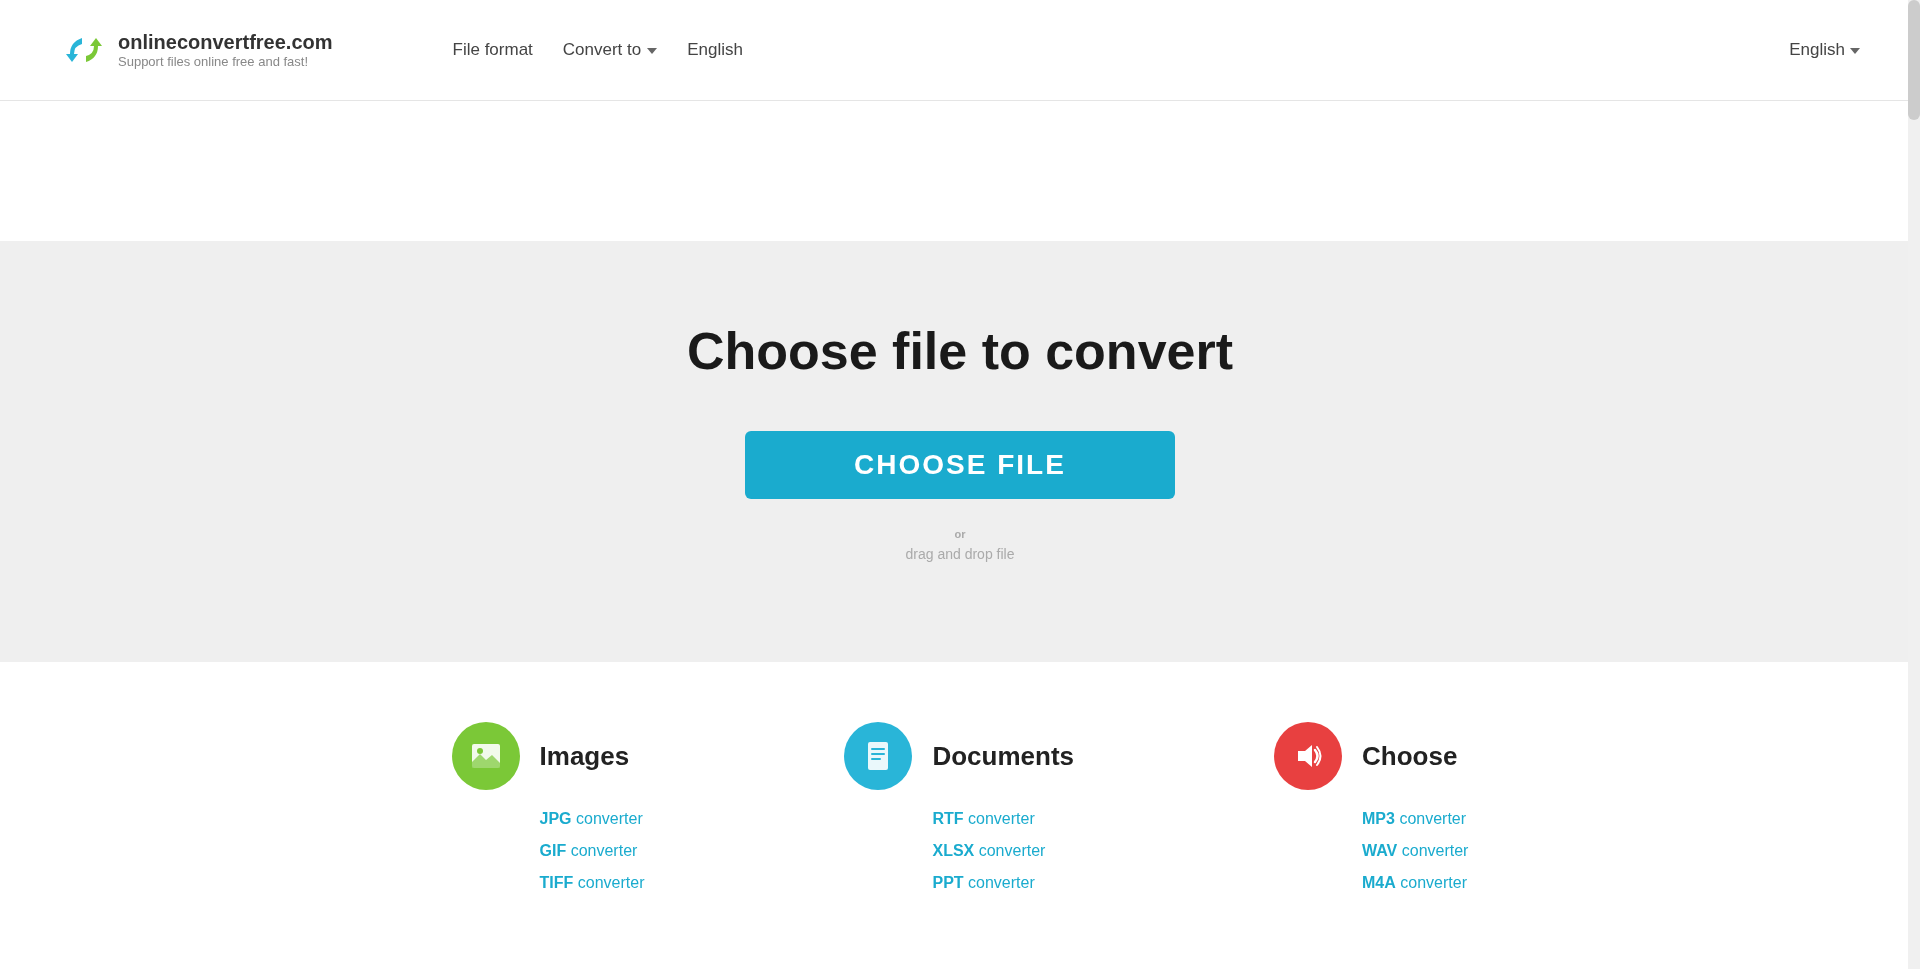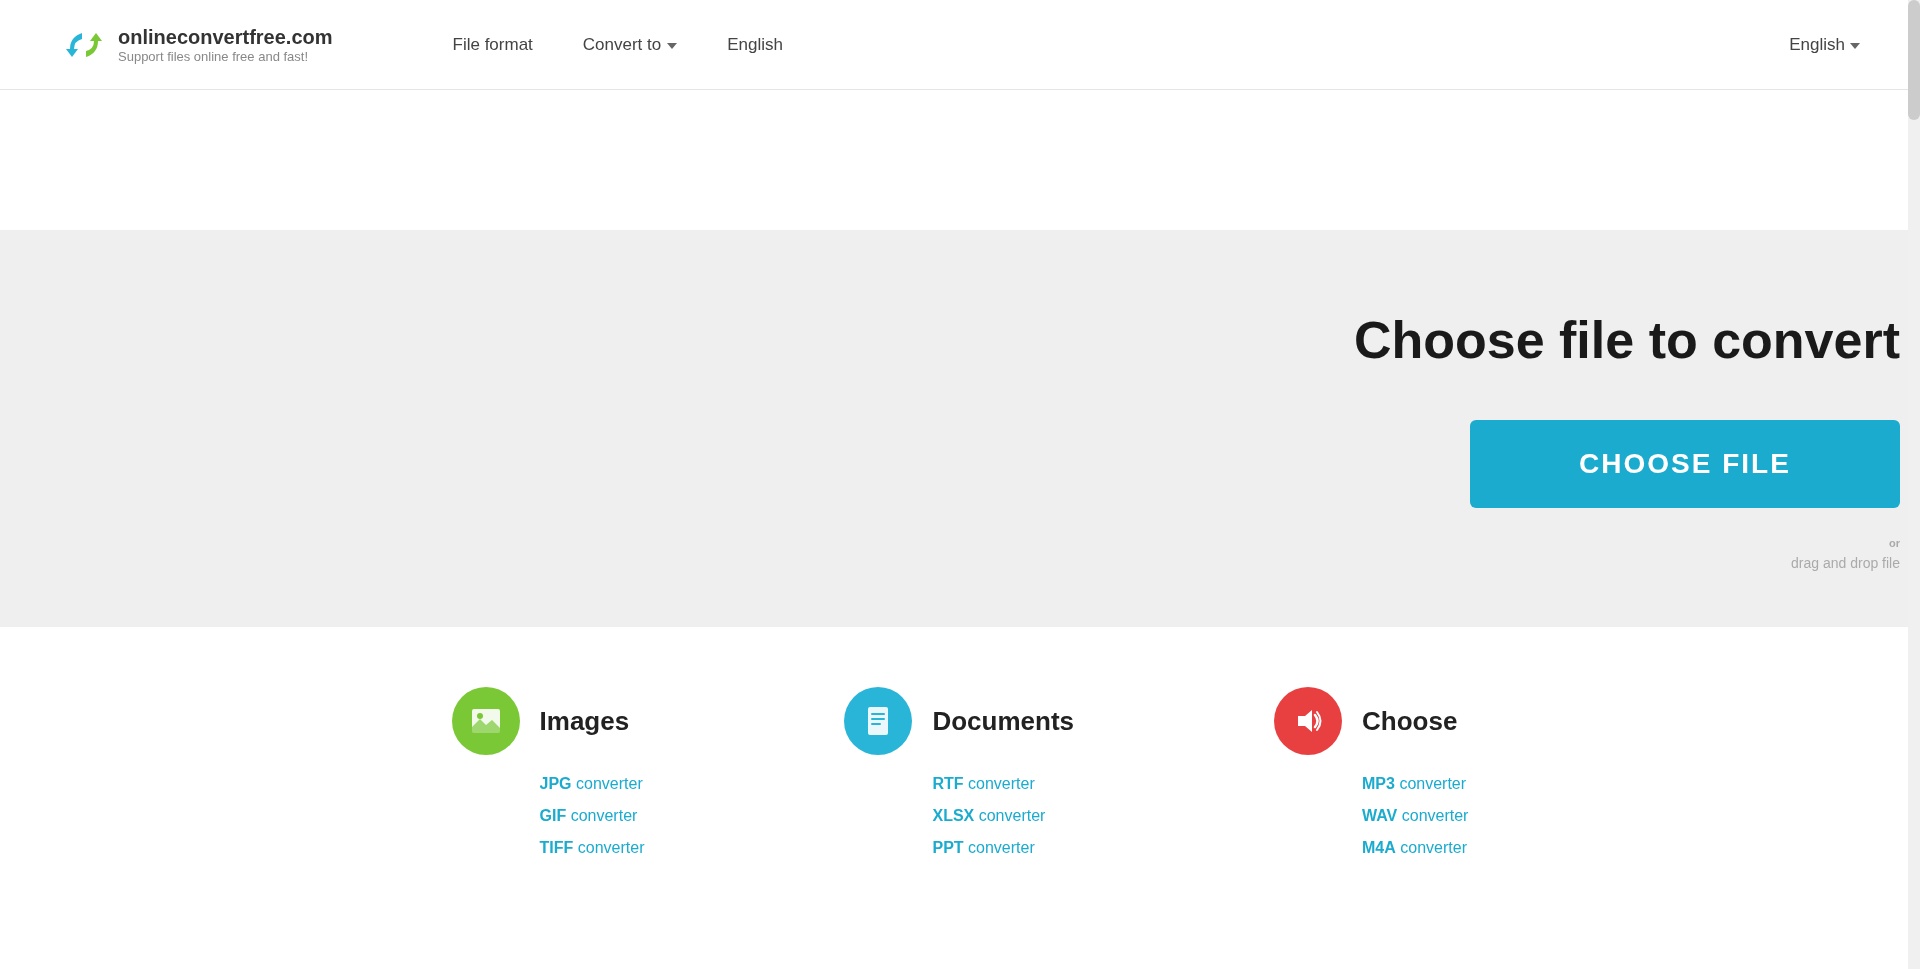--- a/index.html
+++ b/index.html
@@ -13,21 +13,21 @@
       background: #fff;
       width: 1920px;
       min-height: 969px;
       overflow-x: hidden;
     }
 
     
     .header {
       background: #fff;
       border-bottom: 1px solid #e5e5e5;
-      height: 90px;
+      height: 101px;
       display: flex;
       align-items: center;
       padding: 0 60px;
       position: relative;
     }
 
     .logo-area {
       display: flex;
       align-items: center;
       gap: 10px;
@@ -51,21 +51,21 @@
     }
 
     .logo-tagline {
       font-size: 13px;
       color: #888;
     }
 
     .nav {
       display: flex;
       align-items: flex-start;
-      gap: 50px;
+      gap: 30px;
       margin-left: 120px;
     }
 
     .nav-item {
       font-size: 17px;
       color: #444;
       cursor: pointer;
       text-decoration: none;
       display: flex;
       align-items: center;
@@ -119,44 +119,44 @@
 
     
     .hero-white {
       background: #fff;
       height: 140px;
     }
 
     
     .main-area {
       background: #efefef;
-      padding: 80px 20px 56px;
+      padding: 80px 20px 100px;
       display: flex;
       flex-direction: column;
-      align-items: flex-end;
+      align-items: center;
     }
 
     .main-title {
       font-size: 52px;
       font-weight: bold;
       color: #1a1a1a;
       margin-bottom: 50px;
       text-align: center;
     }
 
     .choose-file-btn {
       background: #1aabce;
       color: #fff;
       font-size: 28px;
       font-weight: bold;
       letter-spacing: 2px;
       border: none;
       border-radius: 6px;
       width: 430px;
-      height: 88px;
+      height: 68px;
       cursor: pointer;
       display: flex;
       align-items: center;
       justify-content: center;
     }
 
     .or-text {
       margin-top: 29px;
       font-size: 11px;
       color: #aaa;

